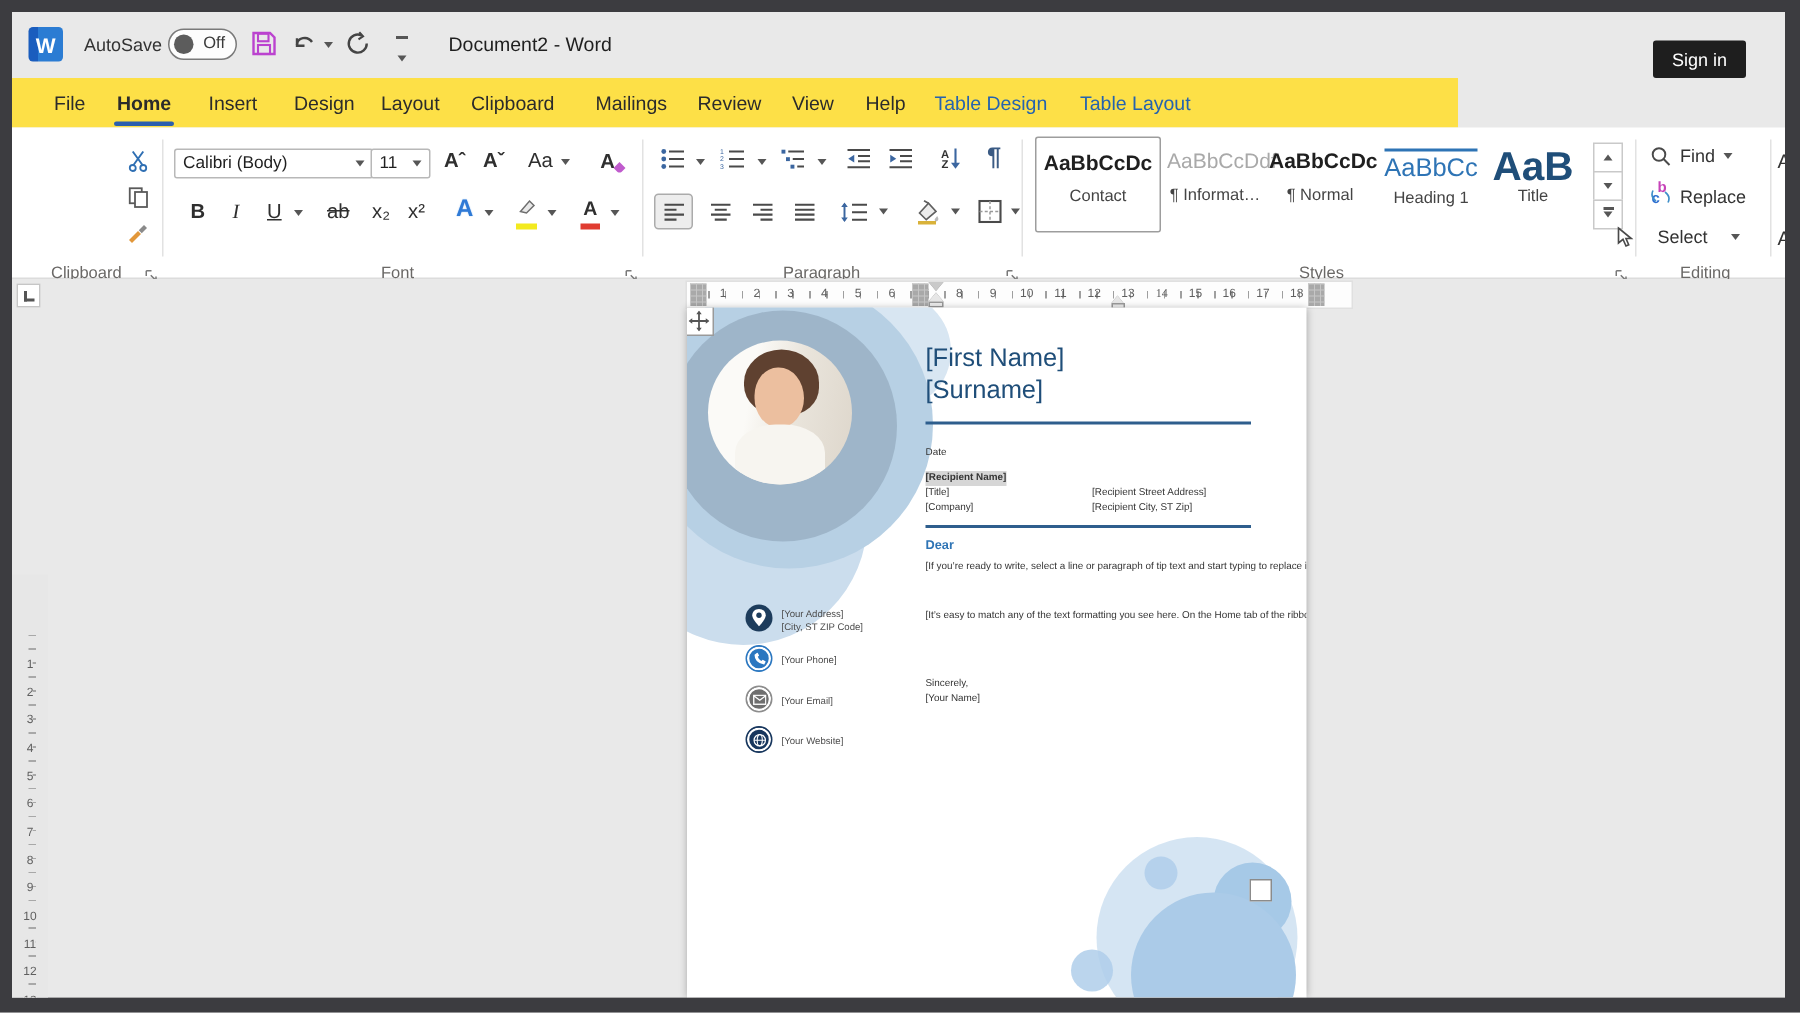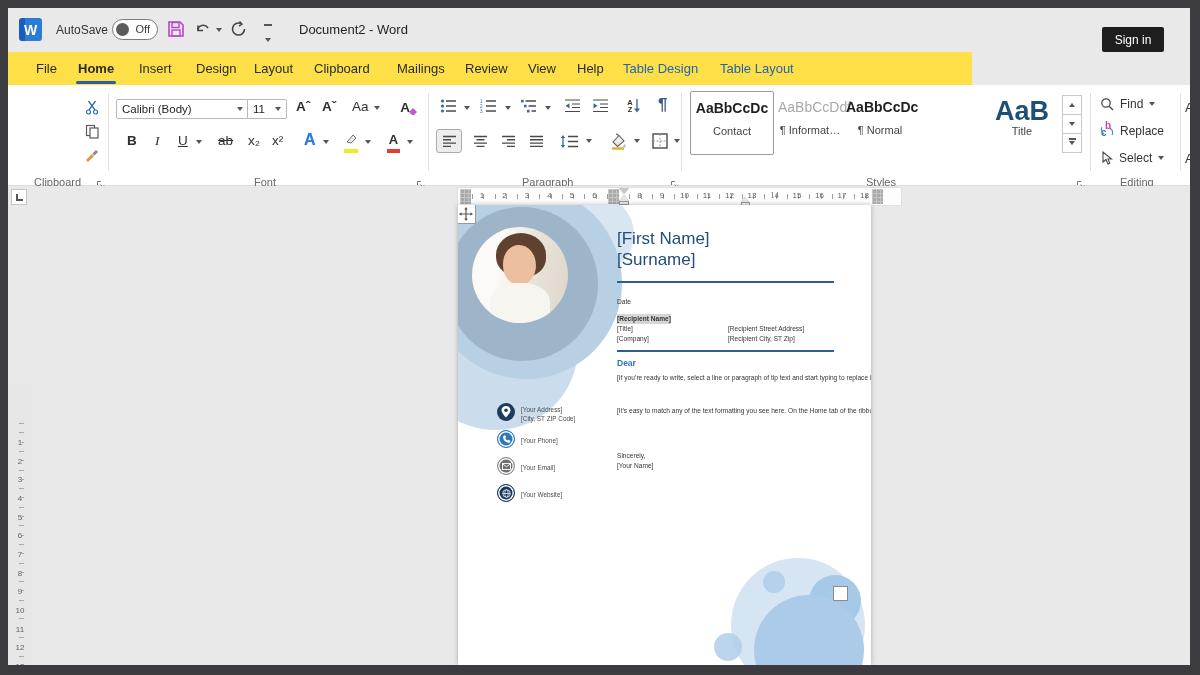--- a/index.html
+++ b/index.html
@@ -305,20 +305,24 @@
       <div class="slabel">Contact</div>
     </div>
     <div class="style-item" style="left:770px;width:64px">
       <div class="sample" style="color:#a9a9a9;font-weight:normal">AaBbCcDdf</div>
       <div class="slabel">¶ Informat…</div>
     </div>
     <div class="style-item" style="left:838px;width:68px">
       <div class="sample">AaBbCcDc</div>
       <div class="slabel">¶ Normal</div>
     </div>
+    <div class="style-item" style="left:910px;width:72px">
+      <div class="sample" style="color:#2e74b5;font-size:17px;border-top:2px solid #2e74b5;display:inline-block;padding-top:1px;font-weight:normal">AaBbCc</div>
+      <div class="slabel" style="margin-top:4px">Heading 1</div>
+    </div>
     <div class="style-item" style="left:986px;width:56px">
       <div class="sample" style="color:#1f4e79;font-size:27px;line-height:24px">AaB</div>
       <div class="slabel" style="margin-top:2px">Title</div>
     </div>
     <div class="ab" style="left:1054px;top:10px">
       <div class="sgbtn" style="top:0">
             <i class="cv" style="transform:rotate(180deg)"></i>
           </div>
       <div class="sgbtn" style="top:19px">
             <i class="cv"></i>
@@ -347,21 +351,21 @@
       <div style="position:relative;width:14px;height:14px">
         <span style="position:absolute;left:5px;top:-4px;font-size:10px;font-weight:bold;color:#c643b8">b</span>
         <span style="position:absolute;left:1px;top:3px;font-size:10px;font-weight:bold;color:#2f6fd0">c</span>
         <svg width="14" height="14" viewBox="0 0 14 14" style="position:absolute;left:0;top:0">
           <path d="M2 3 q-2 4 2 7" fill="none" stroke="#3f8fc9" stroke-width="1.1"></path>
           <path d="M12 11 q2 -4 -2 -7" fill="none" stroke="#3f8fc9" stroke-width="1.1"></path>
         </svg>
       </div>
       <span style="font-size:12px;color:#333">Replace</span>
     </div>
-    <div class="rbtn" style="left:1092px;top:66px;gap:6px">
+    <div class="rbtn" style="left:1068px;top:66px;gap:16px">
       <svg width="13" height="14" viewBox="0 0 13 14">
         <path d="M3 1 L3 11 L6 8.5 L8 13 L9.8 12.2 L8 8 L11.5 8 Z" fill="#fff" stroke="#4a4a4a" stroke-width="1.1"></path>
       </svg>
       <span style="font-size:12px;color:#333">Select</span>
       <i class="cv"></i>
     </div>
     <span class="glabel" style="left:1112px">Editing</span>
     <span class="t" style="left:1177px;top:15px;font-size:13px;color:#333">A</span>
     <span class="t" style="left:1177px;top:66px;font-size:13px;color:#333">A</span>
   </div>

